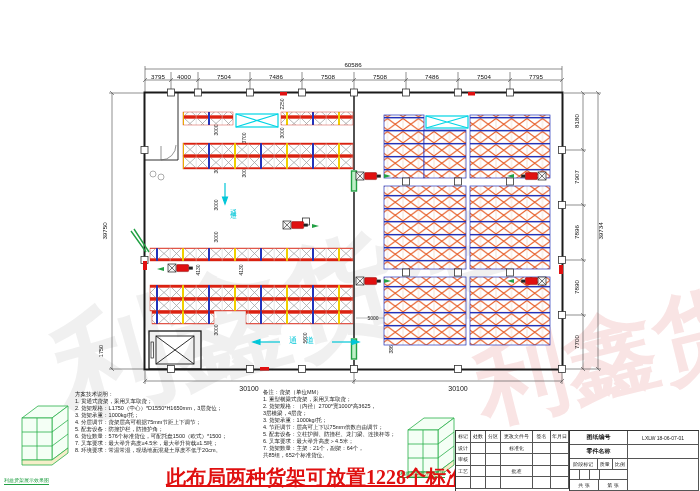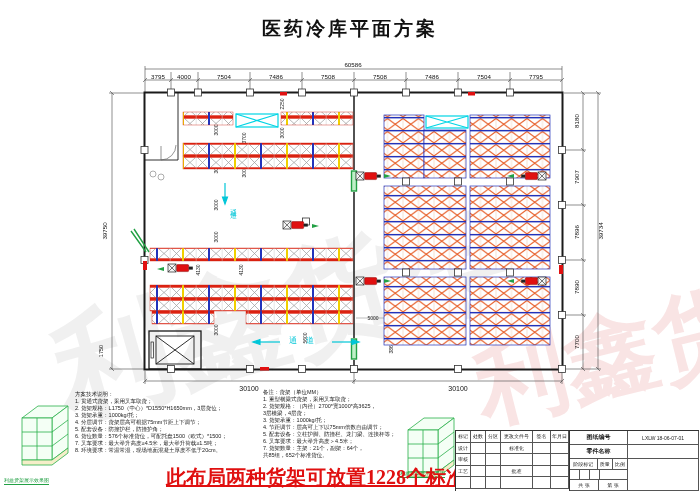--- a/index.html
+++ b/index.html
@@ -43,21 +43,20 @@
   #tbr-b-right{width:71px;border-bottom:0.8px solid #555;}
 </style>
 </head>
 <body>
 
 <div id="stage">
 
   <div class="watermark w1">利鑫货架</div>
   <div class="watermark w2">利鑫货架</div>
 
-  <div id="title" class="abs">医药冷库平面方案</div>
 
   <svg id="plan" width="700" height="491" viewBox="0 0 700 491">
     <defs>
       <pattern id="pbeam" width="52" height="13" patternUnits="userSpaceOnUse">
         <rect width="52" height="13" fill="#ffffff"></rect>
         <path d="M3,2 L13,11 M13,2 L3,11 M16,2 L25,11 M25,2 L16,11 M29,2 L39,11 M39,2 L29,11 M42,2 L51,11 M51,2 L42,11" stroke="#9a9a9a" stroke-width="0.7" fill="none"></path>
         <rect x="0" y="0" width="52" height="1.7" fill="#dd2211"></rect>
         <rect x="0" y="11.3" width="52" height="1.7" fill="#dd2211"></rect>
         <rect x="0" y="0" width="2" height="13" fill="#2233bb"></rect>
         <rect x="26" y="0" width="2" height="13" fill="#f0d000"></rect>

